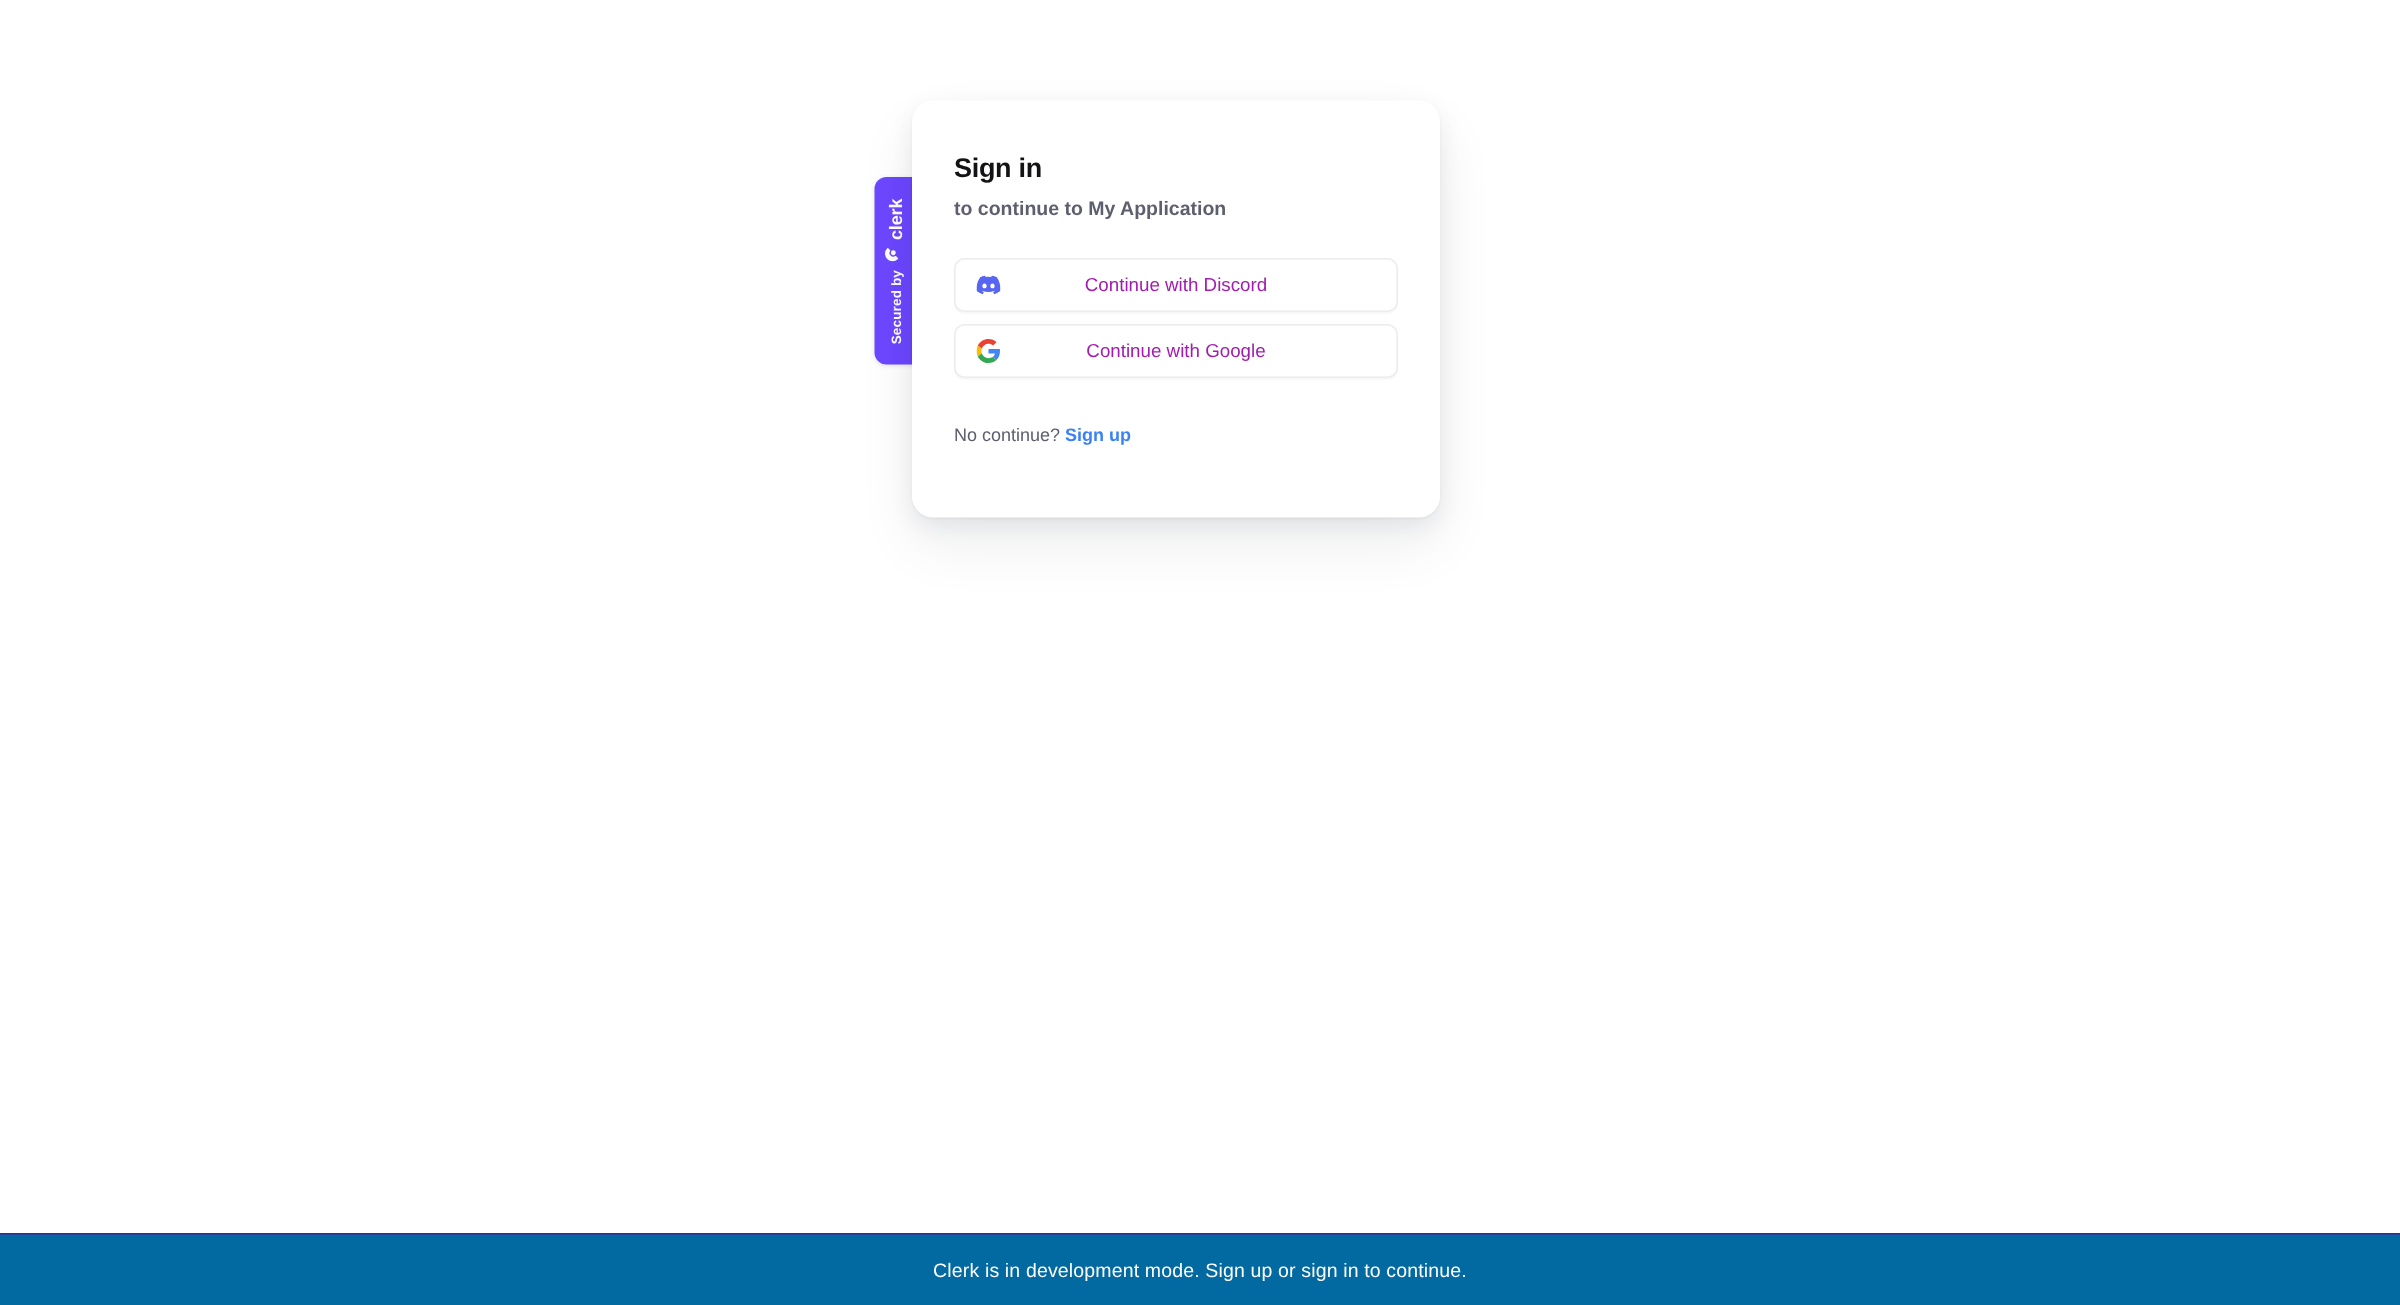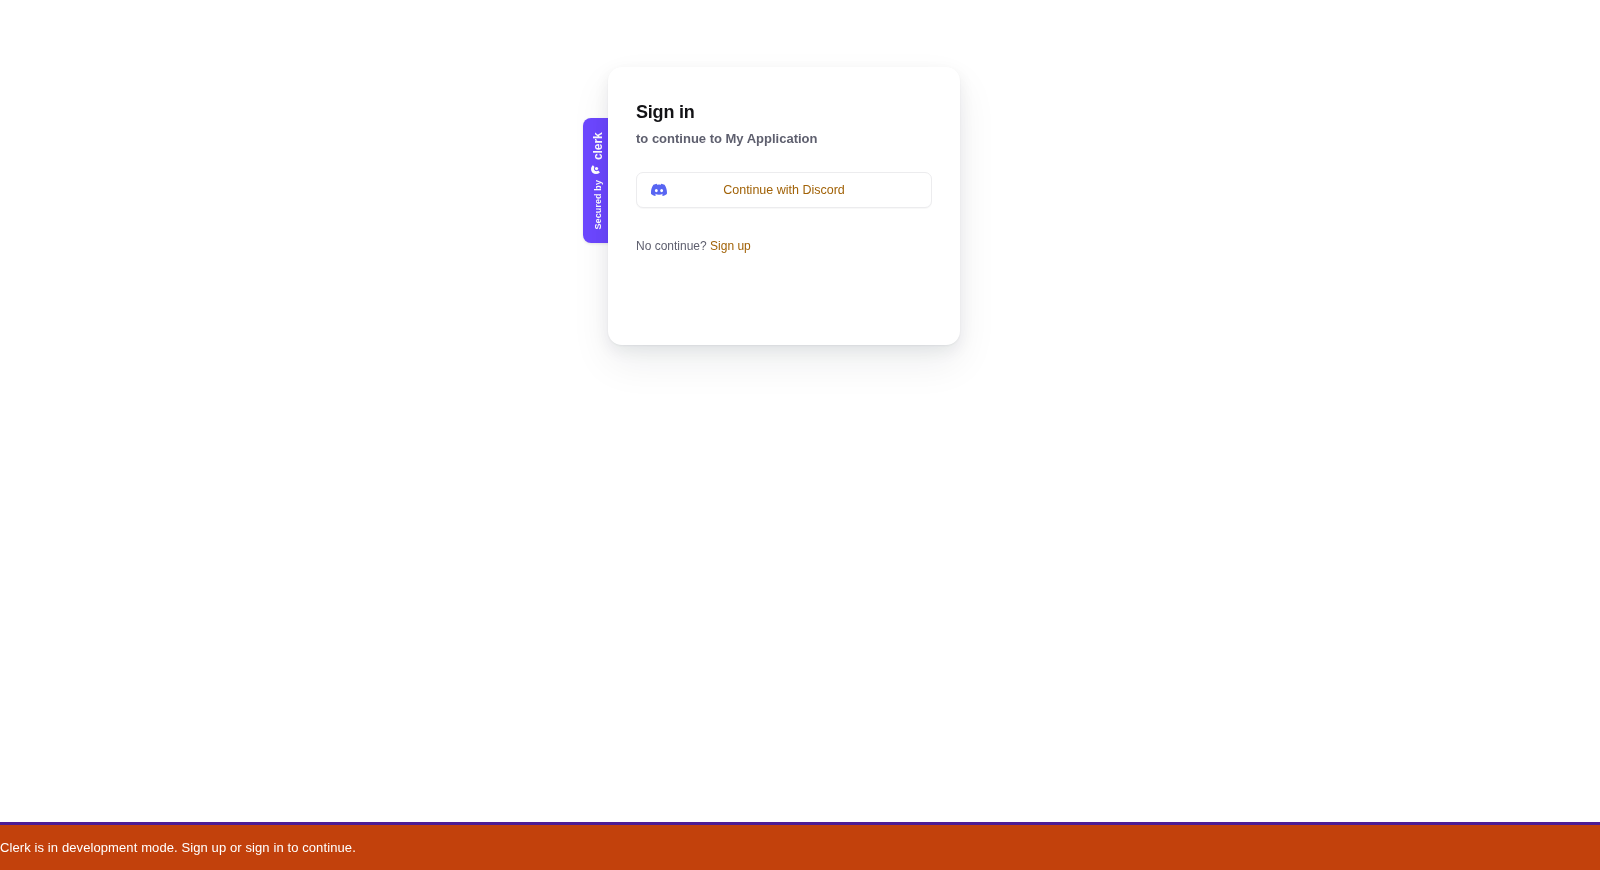--- a/index.html
+++ b/index.html
@@ -127,50 +127,51 @@
     display: flex;
     align-items: center;
     justify-content: center;
   }
 
   .social-label {
     flex: 1;
     text-align: center;
     font-size: 12.5px;
     font-weight: 400;
-    color: #a16207;
+    color: #a21caf;
     padding-right: 16px;
     line-height: 16px;
   }
 
   
   .card-footer {
     margin-top: 30px;
     font-size: 12px;
     color: #5e5f6e;
     line-height: 16px;
   }
   .signup-link {
-    color: #a16207;
+    color: #3b82f6;
     text-decoration: none;
-    font-weight: 400;
+    font-weight: 700;
     cursor: pointer;
   }
 
   
   .dev-banner {
     position: absolute;
     left: 0;
     bottom: 0;
     width: 1600px;
     height: 48px;
-    background: #c2410c;
-    border-top: 3px solid #4c1d95;
-    display: flex;
-    align-items: center;
+    background: #0369a1;
+    border-top: 1px solid #4c1d95;
+    display: flex;
+    align-items: center;
+    justify-content: center;
     z-index: 5;
   }
   .dev-banner-text {
     font-size: 13px;
     font-weight: 400;
     color: #ffffff;
     letter-spacing: 0.1px;
   }
 </style>
 </head>
@@ -202,20 +203,31 @@
 
       <button class="social-btn">
         <span class="social-icon">
           <svg width="16" height="16" viewBox="0 0 71 55" aria-hidden="true">
             <path d="M60.1 4.6A58.5 58.5 0 0 0 45.6.1a.2.2 0 0 0-.2.1c-.6 1.1-1.3 2.5-1.8 3.7a54 54 0 0 0-16.2 0A37 37 0 0 0 25.5.2a.2.2 0 0 0-.2-.1 58.4 58.4 0 0 0-14.5 4.5.2.2 0 0 0-.1.1C1.5 18.5-1 32 .2 45.4a.2.2 0 0 0 .1.2 58.8 58.8 0 0 0 17.7 9 .2.2 0 0 0 .3-.1c1.4-1.9 2.6-3.9 3.6-6a.2.2 0 0 0-.1-.3 38.7 38.7 0 0 1-5.5-2.6.2.2 0 0 1 0-.4l1.1-.9a.2.2 0 0 1 .2 0 41.9 41.9 0 0 0 35.6 0 .2.2 0 0 1 .2 0l1.1.9a.2.2 0 0 1 0 .4 36.3 36.3 0 0 1-5.5 2.6.2.2 0 0 0-.1.3c1 2.1 2.2 4.1 3.6 6a.2.2 0 0 0 .3.1 58.6 58.6 0 0 0 17.7-9 .2.2 0 0 0 .1-.2c1.5-15.5-2.5-28.9-10.4-40.7a.2.2 0 0 0-.1-.1zM23.7 37.3c-3.5 0-6.4-3.2-6.4-7.1s2.8-7.2 6.4-7.2c3.6 0 6.5 3.3 6.4 7.2 0 3.9-2.8 7.1-6.4 7.1zm23.6 0c-3.5 0-6.4-3.2-6.4-7.1s2.8-7.2 6.4-7.2c3.6 0 6.5 3.3 6.4 7.2 0 3.9-2.8 7.1-6.4 7.1z" fill="#5865F2"></path>
           </svg>
         </span>
         <span class="social-label">Continue with Discord</span>
       </button>
 
+      <button class="social-btn">
+        <span class="social-icon">
+          <svg width="16" height="16" viewBox="0 0 48 48" aria-hidden="true">
+            <path fill="#EA4335" d="M24 9.5c3.54 0 6.71 1.22 9.21 3.6l6.85-6.85C35.9 2.38 30.47 0 24 0 14.62 0 6.51 5.38 2.56 13.22l7.98 6.19C12.43 13.72 17.74 9.5 24 9.5z"></path>
+            <path fill="#4285F4" d="M46.98 24.55c0-1.57-.15-3.09-.38-4.55H24v9.02h12.94c-.58 2.96-2.26 5.48-4.78 7.18l7.73 6c4.51-4.18 7.09-10.36 7.09-17.65z"></path>
+            <path fill="#FBBC05" d="M10.53 28.59c-.48-1.45-.76-2.99-.76-4.59s.27-3.14.76-4.59l-7.98-6.19C.92 16.46 0 20.12 0 24c0 3.88.92 7.54 2.56 10.78l7.97-6.19z"></path>
+            <path fill="#34A853" d="M24 48c6.48 0 11.93-2.13 15.89-5.81l-7.73-6c-2.15 1.45-4.92 2.3-8.16 2.3-6.26 0-11.57-4.22-13.47-9.91l-7.98 6.19C6.51 42.62 14.62 48 24 48z"></path>
+          </svg>
+        </span>
+        <span class="social-label">Continue with Google</span>
+      </button>
 
     </div>
 
     <div class="card-footer">
       <span>No continue?</span>
       <a class="signup-link" href="#">Sign up</a>
     </div>
 
   </div>
 

